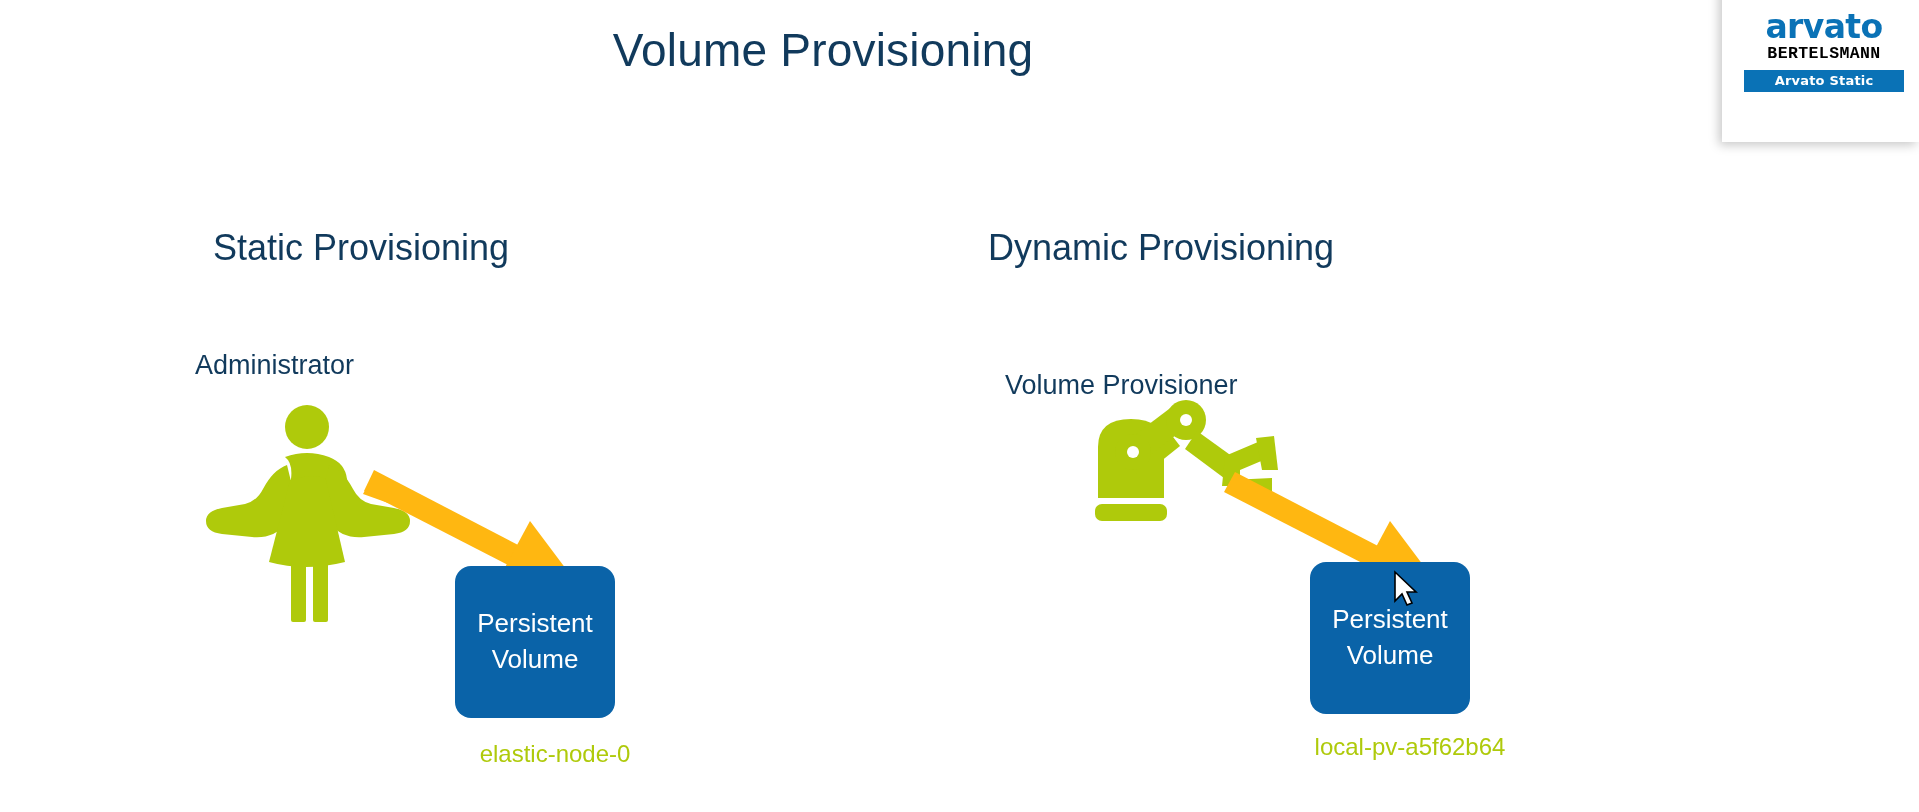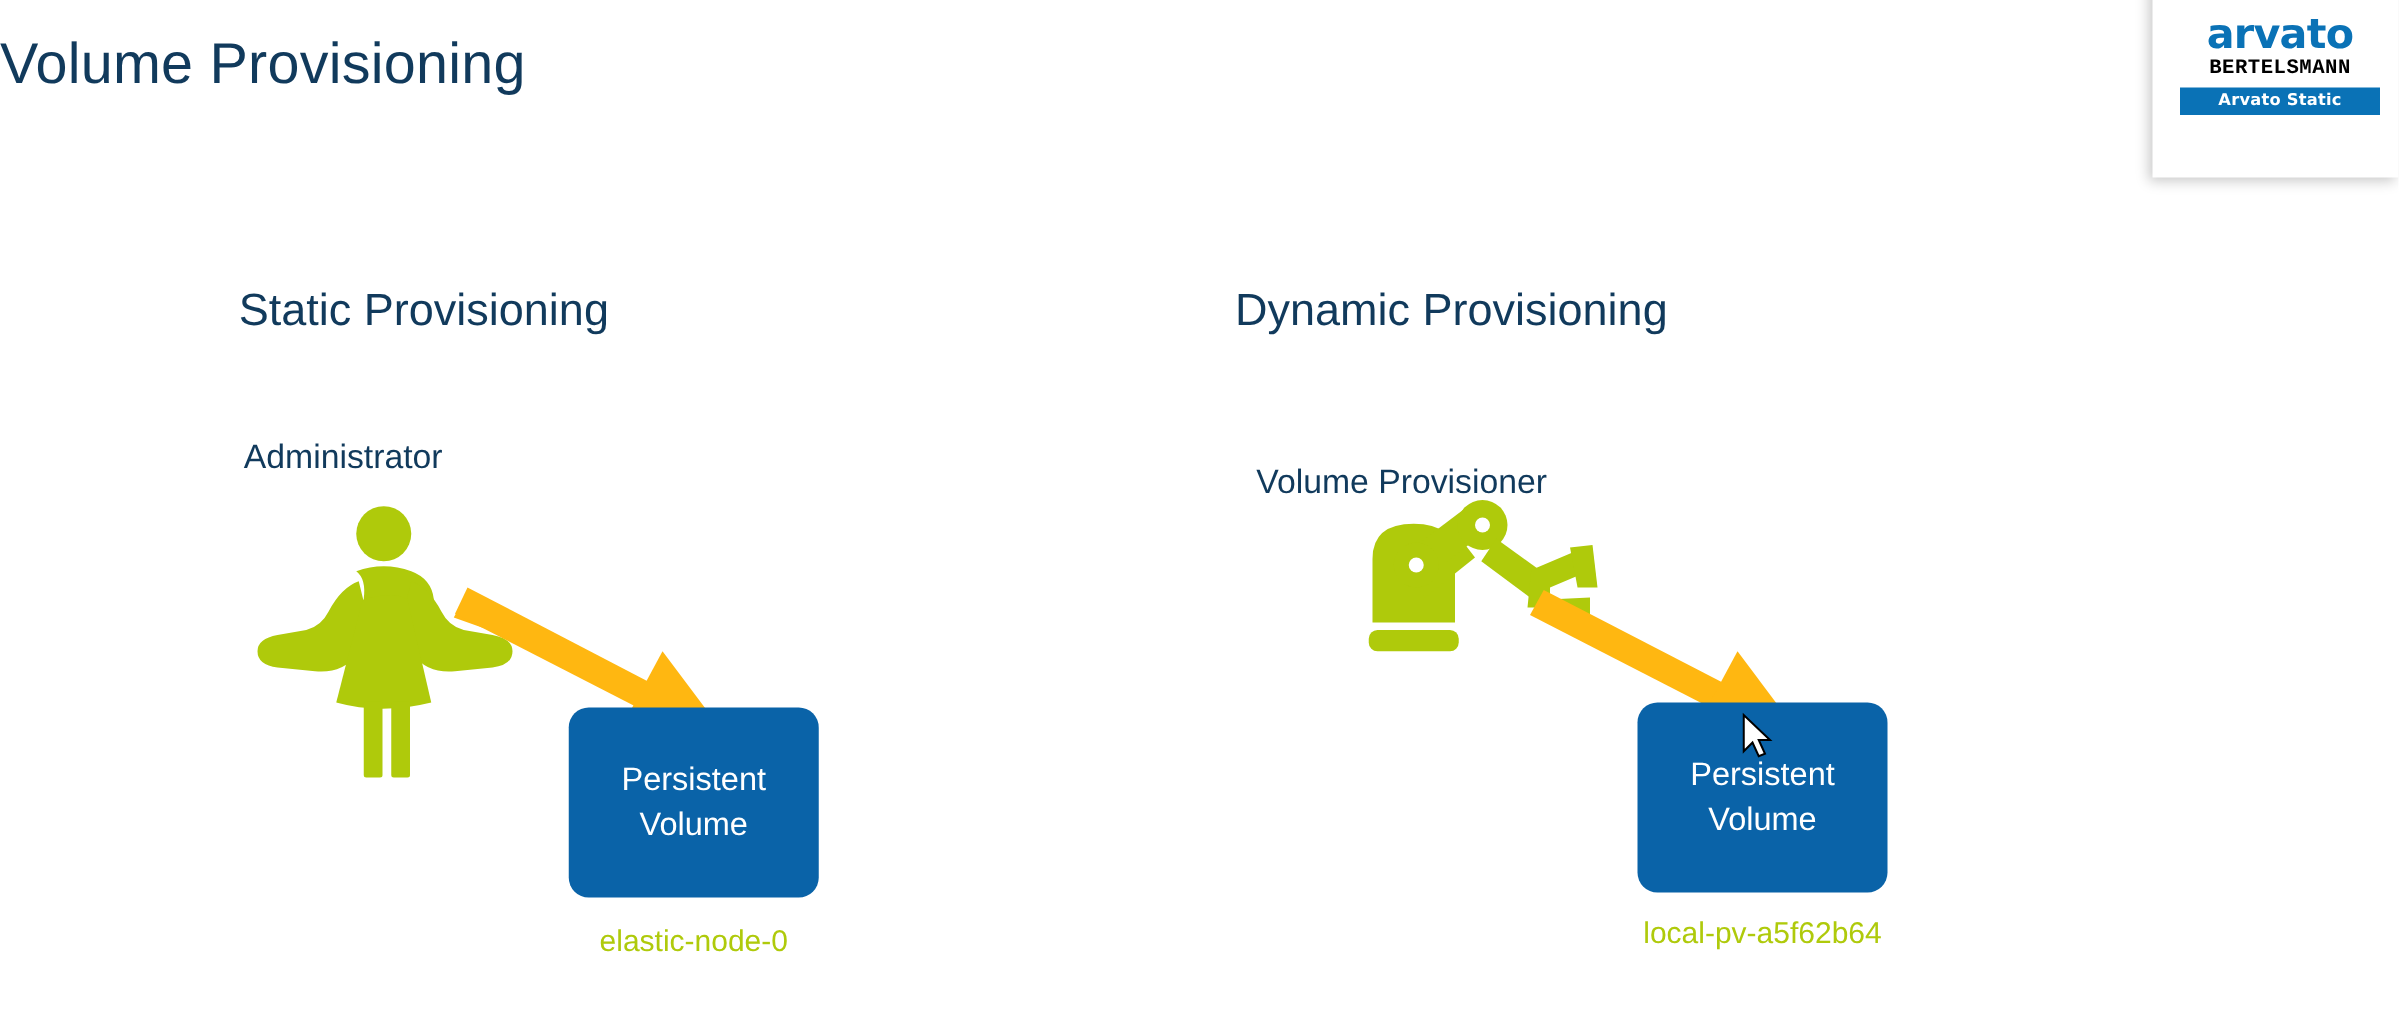--- a/index.html
+++ b/index.html
@@ -19,20 +19,21 @@
     background: #ffffff;
     overflow: hidden;
   }
 
   
   .slide-title {
     position: absolute;
     left: 0;
     top: 24px;
     width: 1646px;
+    text-align: center;
     font-size: 46px;
     font-weight: 400;
     color: #113A5C;
     letter-spacing: 0.2px;
     line-height: 1.15;
   }
 
   
   .logo-card {
     position: absolute;
@@ -97,21 +98,21 @@
     font-size: 24px;
     font-weight: 400;
     color: #AFCA0B;
     white-space: nowrap;
     text-align: center;
   }
 
   
   .pv-box {
     position: absolute;
-    width: 200px;
+    width: 160px;
     height: 152px;
     background: #0A63A8;
     border-radius: 16px;
     display: flex;
     flex-direction: column;
     align-items: center;
     justify-content: center;
     color: #ffffff;
     font-size: 26px;
     line-height: 1.38;
@@ -137,21 +138,21 @@
   <div class="slide-title">Volume Provisioning</div>
 
   <div class="logo-card">
     <div class="logo-inner">
       <div class="logo-arvato">arvato</div>
       <div class="logo-bertelsmann">BERTELSMANN</div>
       <div class="logo-bar">Arvato Static</div>
     </div>
   </div>
 
-  <div class="col-heading" style="left:191px; top:227px;">Static Provisioning</div>
+  <div class="col-heading" style="left:213px; top:227px;">Static Provisioning</div>
 
   <div class="actor-label" style="left:195px; top:350px;">Administrator</div>
 
   <svg class="icon-layer" viewBox="0 0 1919 812" xmlns="http://www.w3.org/2000/svg">
     <g fill="#AFCA0B">
 
       <circle cx="307" cy="427" r="22"></circle>
 
       <path d="M285 457 q22 -8 44 0 q16 6 18 22 l6 40 q-34 -10 -68 0 l6 -40 q2 -16 -6 -22 Z"></path>
 

